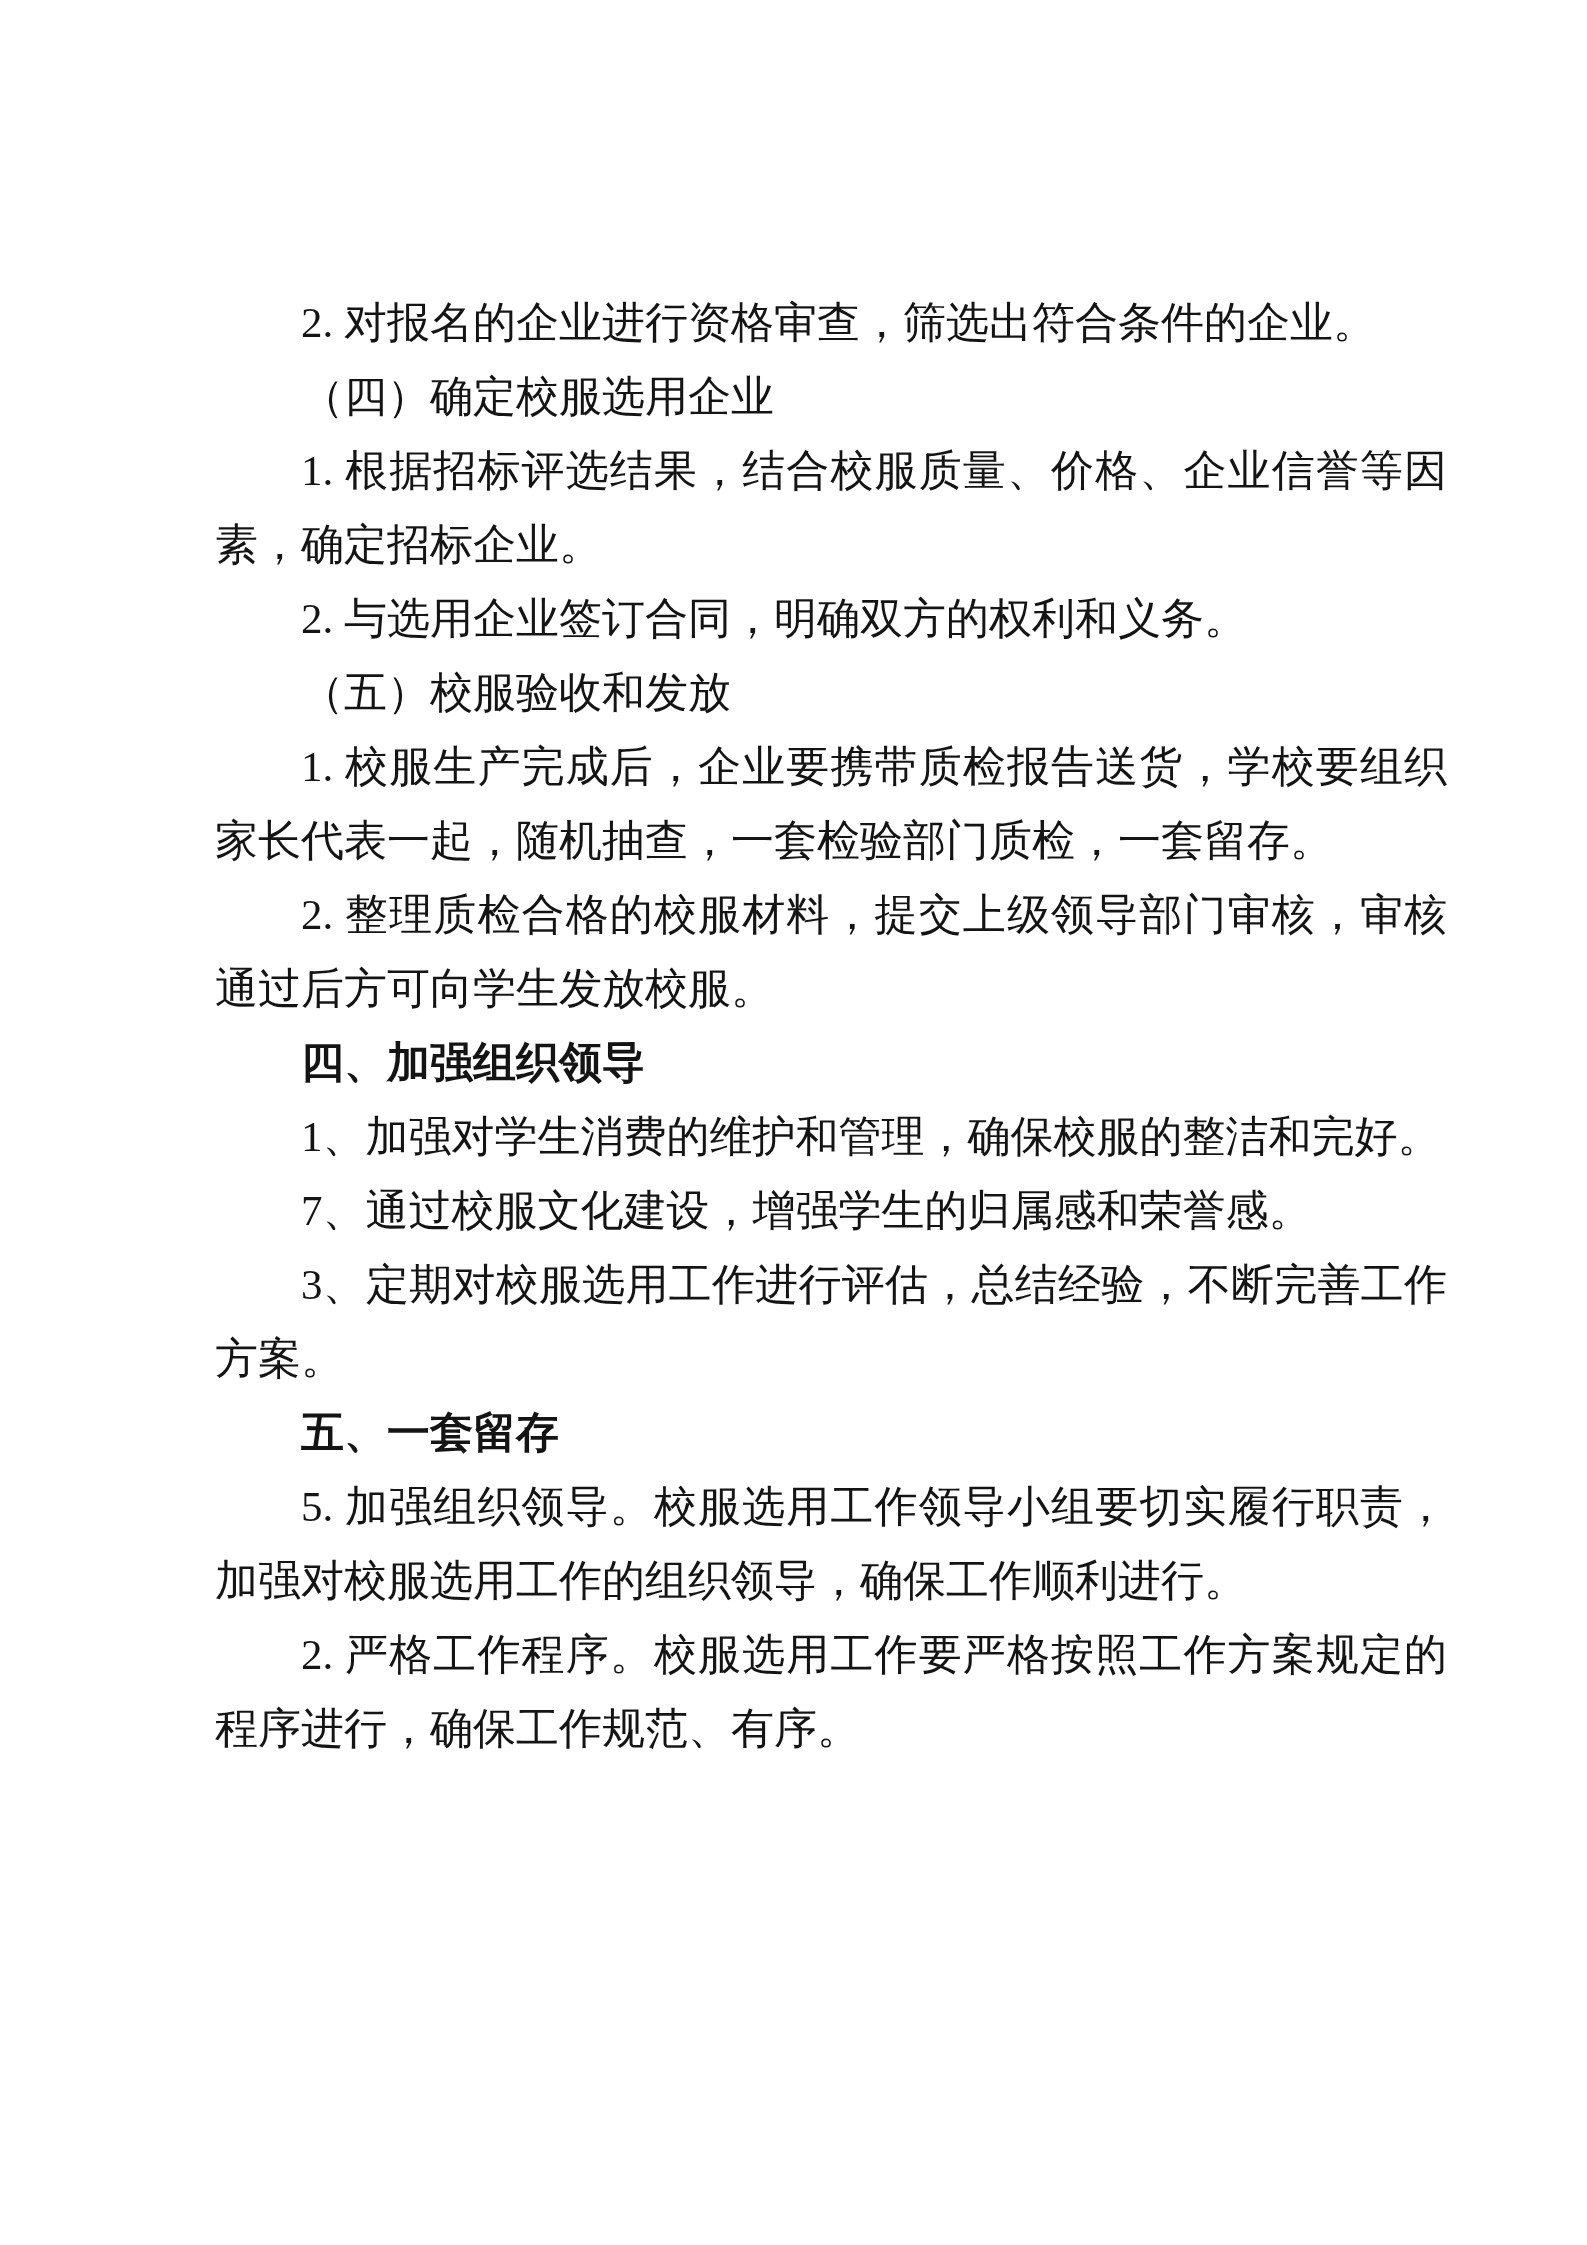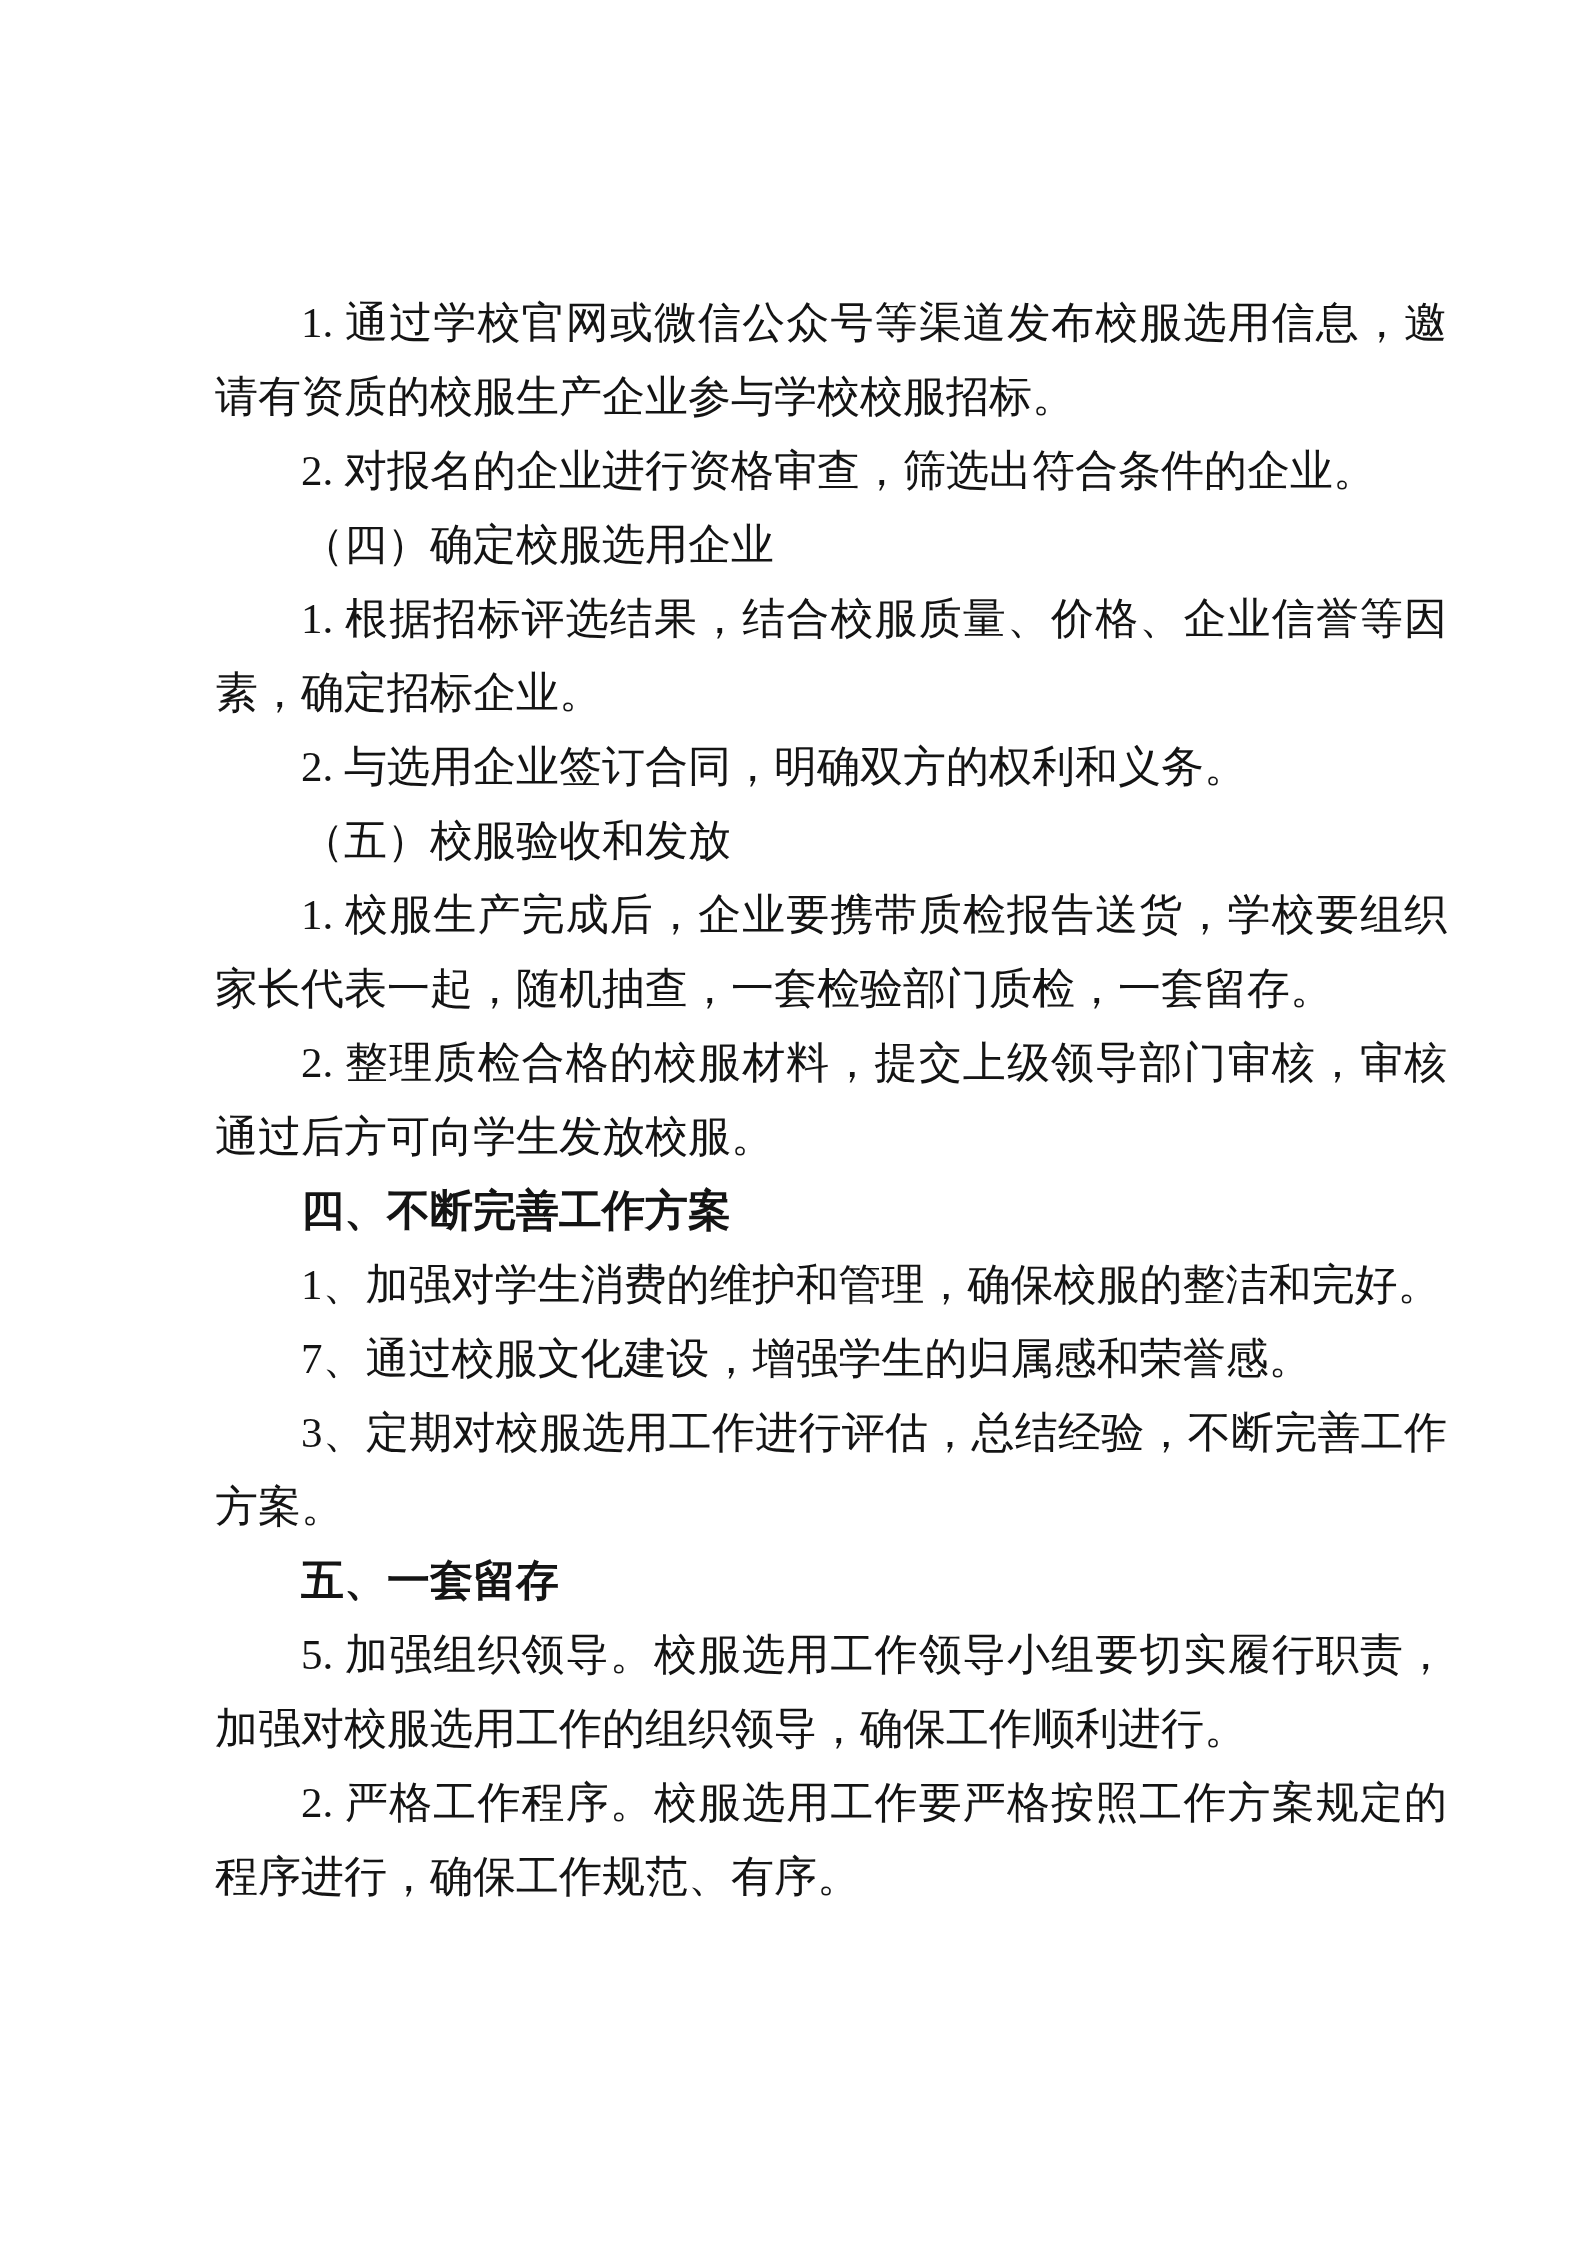--- a/index.html
+++ b/index.html
@@ -29,29 +29,28 @@
   }
   .para.heading {
     font-weight: 700;
   }
 </style>
 </head>
 <body>
 
 <div class="page">
   <div class="content">
-    <p class="para">1. 通过学校官网或微信公众号等渠道发布校服选用信息，邀请有资质的校服生产企业参与学校校服招标。</p>
     <p class="para">2. 对报名的企业进行资格审查，筛选出符合条件的企业。</p>
     <p class="para">（四）确定校服选用企业</p>
     <p class="para">1. 根据招标评选结果，结合校服质量、价格、企业信誉等因素，确定招标企业。</p>
     <p class="para">2. 与选用企业签订合同，明确双方的权利和义务。</p>
     <p class="para">（五）校服验收和发放</p>
     <p class="para">1. 校服生产完成后，企业要携带质检报告送货，学校要组织家长代表一起，随机抽查，一套检验部门质检，一套留存。</p>
     <p class="para">2. 整理质检合格的校服材料，提交上级领导部门审核，审核通过后方可向学生发放校服。</p>
-    <p class="para heading">四、不断完善工作方案</p>
+    <p class="para heading">四、加强组织领导</p>
     <p class="para">1、加强对学生消费的维护和管理，确保校服的整洁和完好。</p>
     <p class="para">7、通过校服文化建设，增强学生的归属感和荣誉感。</p>
     <p class="para">3、定期对校服选用工作进行评估，总结经验，不断完善工作方案。</p>
     <p class="para heading">五、一套留存</p>
     <p class="para">5. 加强组织领导。校服选用工作领导小组要切实履行职责，加强对校服选用工作的组织领导，确保工作顺利进行。</p>
     <p class="para">2. 严格工作程序。校服选用工作要严格按照工作方案规定的程序进行，确保工作规范、有序。</p>
   </div>
 </div>
 
 </body></html>

